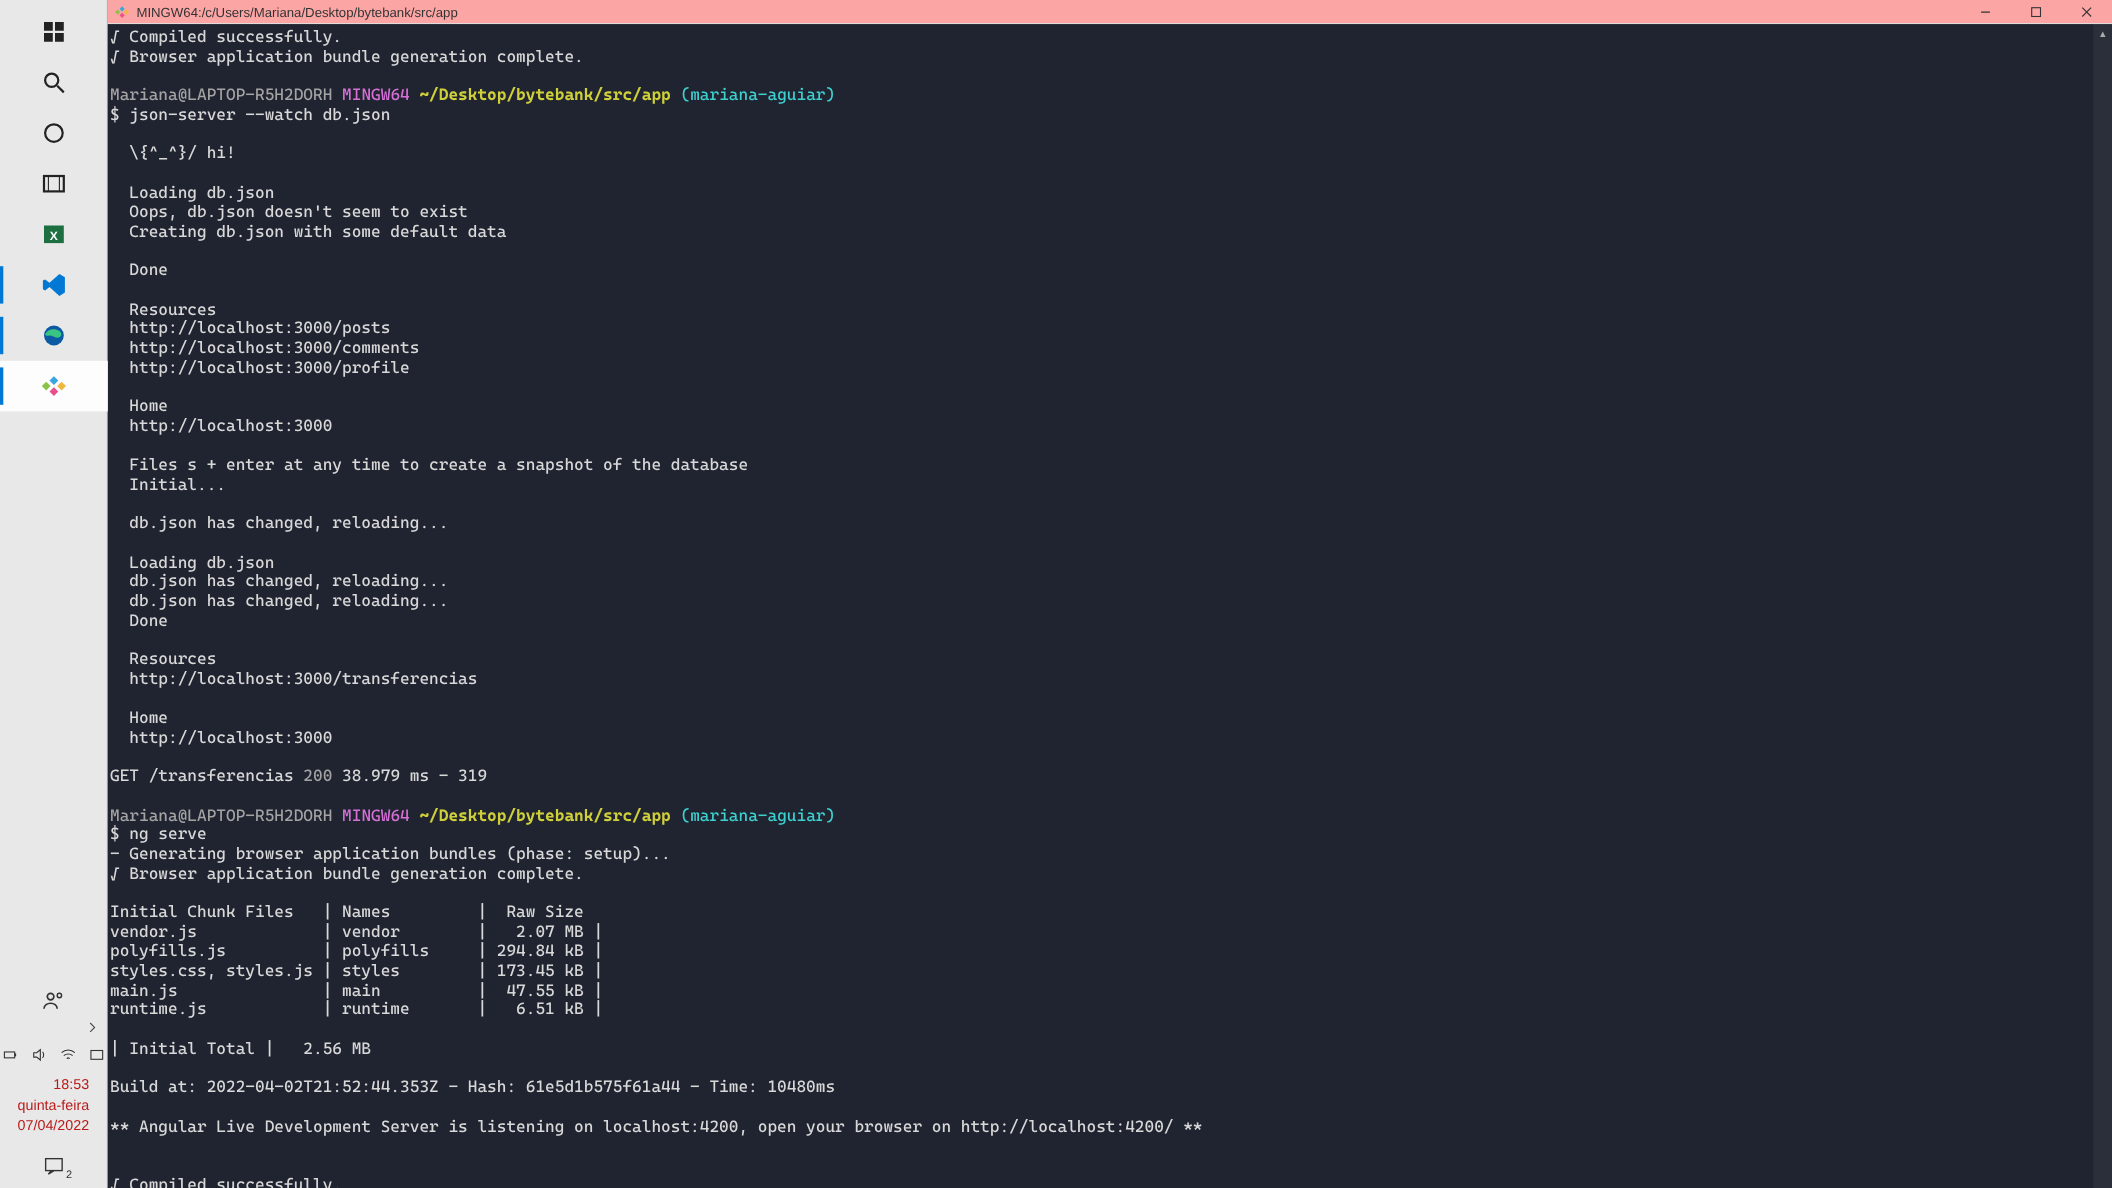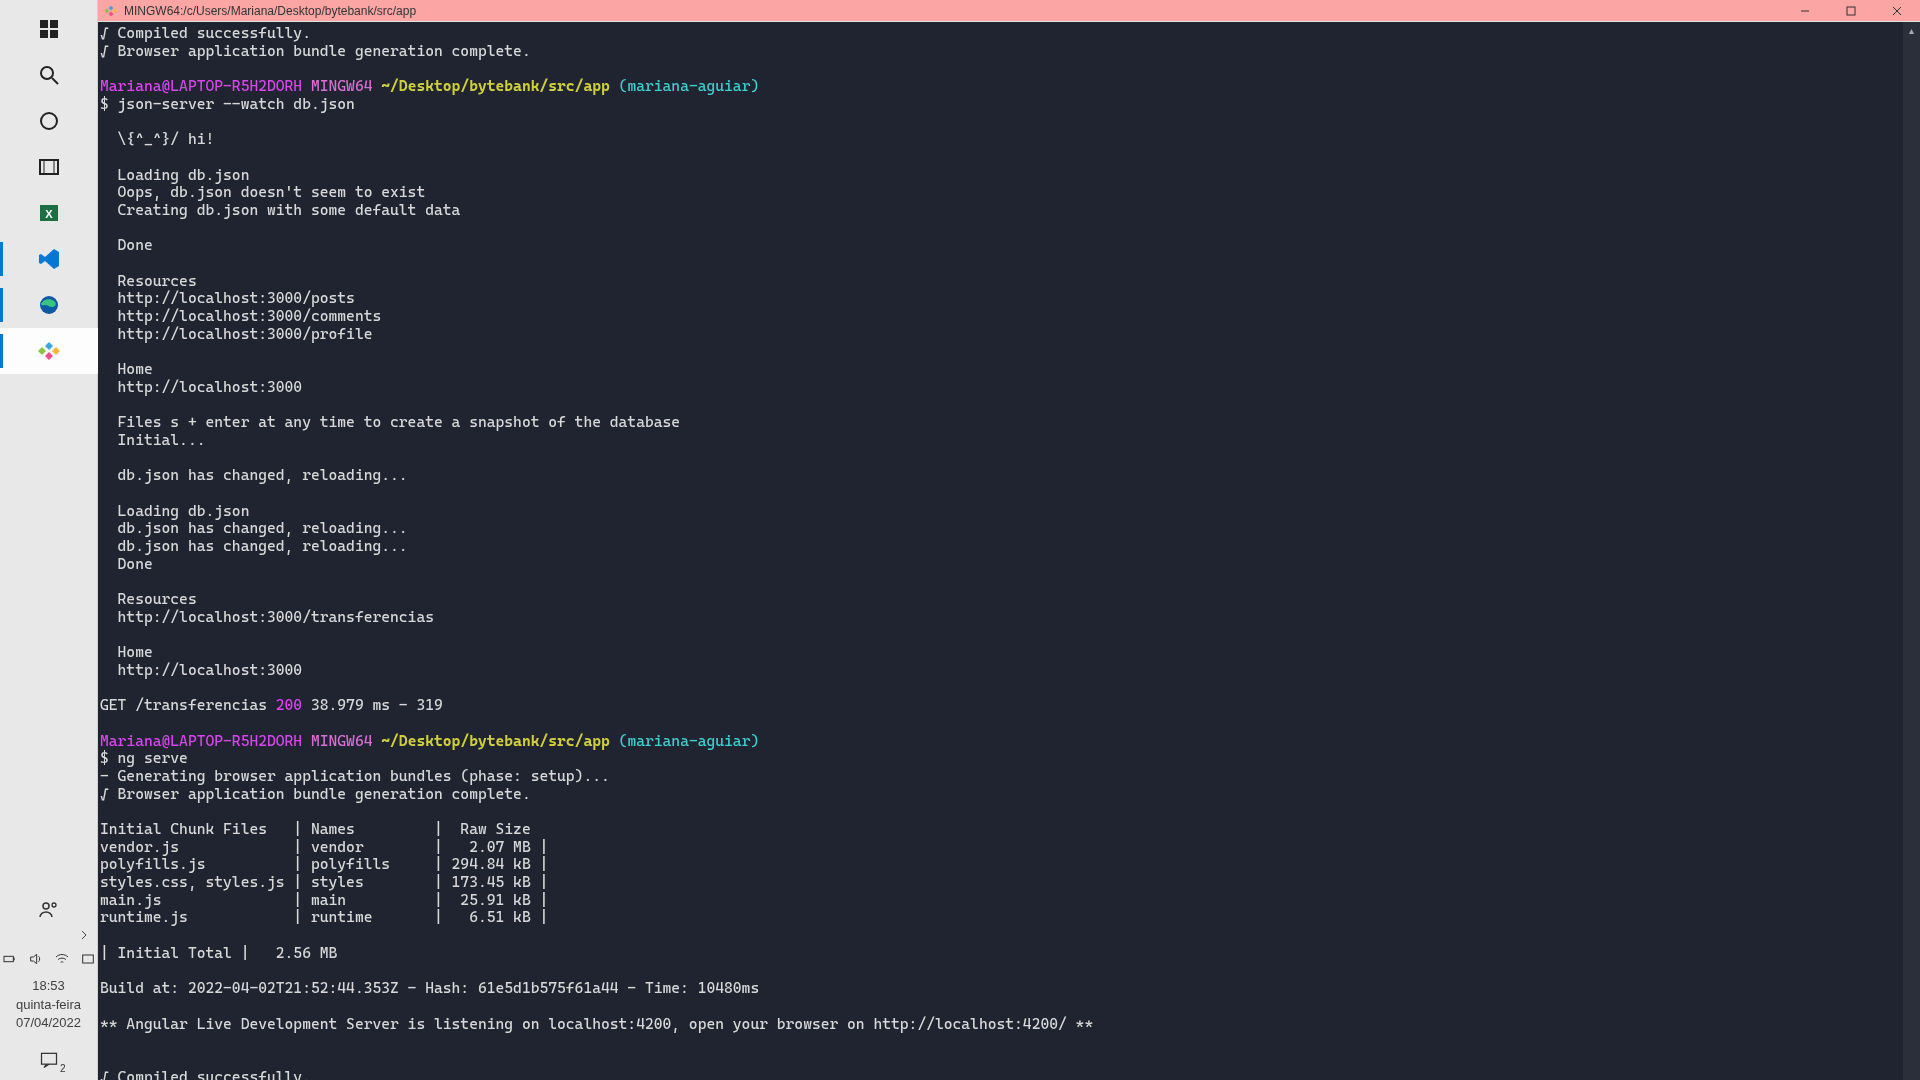--- a/index.html
+++ b/index.html
@@ -26,21 +26,21 @@
   .taskbar .tb-item.selected { background: #fdfdfd; }
   .taskbar .tb-item svg { width: 24px; height: 24px; }
   .taskbar .spacer { flex: 1; }
   .taskbar .sys-row {
     width: 98px; display: flex; align-items: center; justify-content: center; gap: 10px;
     padding: 6px 0;
   }
   .taskbar .sys-row svg { width: 16px; height: 16px; }
   .taskbar .chevron-row { width: 98px; text-align: right; padding-right: 8px; color: #555; }
   .taskbar .clock {
-    text-align: center; font-size: 13px; color: #404040; line-height: 1.4; padding: 4px 0 8px;
+    text-align: right; font-size: 13px; color: #b91c1c; line-height: 1.4; padding: 4px 0 8px;
   }
   .taskbar .notif {
     width: 98px; height: 40px; display: flex; align-items: center; justify-content: center;
     position: relative;
   }
   .taskbar .notif .badge {
     position: absolute; font-size: 10px; color: #333;
     right: 32px; bottom: 6px;
   }
 
@@ -86,21 +86,21 @@
   .scrollbar {
     width: 17px; background: #2a2f3a;
     display: flex; flex-direction: column; align-items: center;
   }
   .scrollbar .arrow {
     width: 17px; height: 17px; color: #aaa;
     display: flex; align-items: center; justify-content: center; font-size: 10px;
   }
   .scrollbar .track { flex: 1; }
 
-  .c-green  { color: #d946ef; }
+  .c-green  { color: #a3a3a3; }
   .c-purple { color: #d670d6; }
   .c-yellow { color: #cfcf3a; font-weight: bold; }
   .c-cyan   { color: #3ecfcf; }
   .c-gray   { color: #d8d8d8; }
 </style>
 </head>
 <body>
 
 <div class="taskbar">
   <div class="tb-item">
@@ -270,21 +270,21 @@
 
 <span class="c-green">Mariana@LAPTOP-R5H2DORH</span> <span class="c-purple">MINGW64</span> <span class="c-yellow">~/Desktop/bytebank/src/app</span> <span class="c-cyan">(</span><span class="c-cyan">mariana-aguiar</span><span class="c-cyan">)</span>
 <span class="c-gray">$ ng serve</span>
 <span class="c-gray">- Generating browser application bundles (phase: setup)...</span>
 <span class="c-gray">√ Browser application bundle generation complete.</span>
 
 <span class="c-gray">Initial Chunk Files   | Names         |  Raw Size</span>
 <span class="c-gray">vendor.js             | vendor        |   2.07 MB |</span>
 <span class="c-gray">polyfills.js          | polyfills     | 294.84 kB |</span>
 <span class="c-gray">styles.css, styles.js | styles        | 173.45 kB |</span>
-<span class="c-gray">main.js               | main          |  25.91 kB |</span>
+<span class="c-gray">main.js               | main          |  47.55 kB |</span>
 <span class="c-gray">runtime.js            | runtime       |   6.51 kB |</span>
 
 <span class="c-gray">| Initial Total |   2.56 MB</span>
 
 <span class="c-gray">Build at: 2022-04-02T21:52:44.353Z - Hash: 61e5d1b575f61a44 - Time: 10480ms</span>
 
 <span class="c-gray">** Angular Live Development Server is listening on localhost:4200, open your browser on http://localhost:4200/ **</span>
 
 
 <span class="c-gray">√ Compiled successfully.</span>

